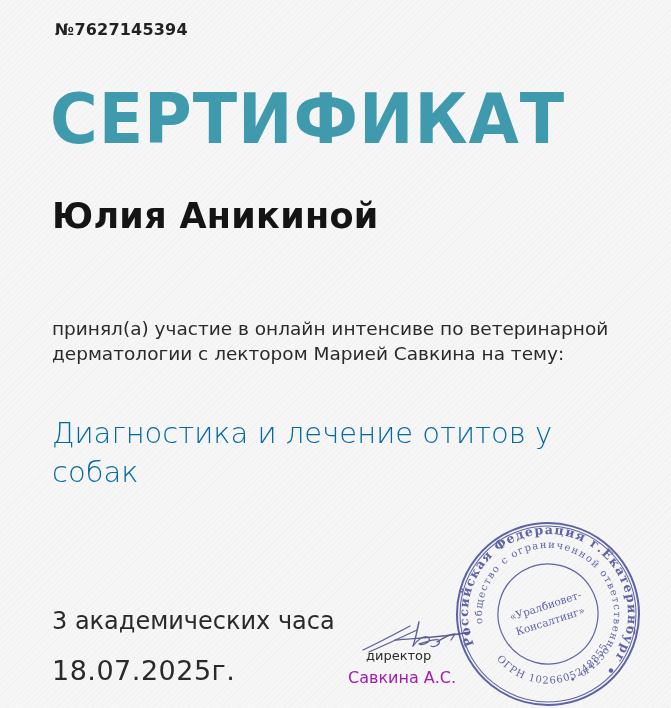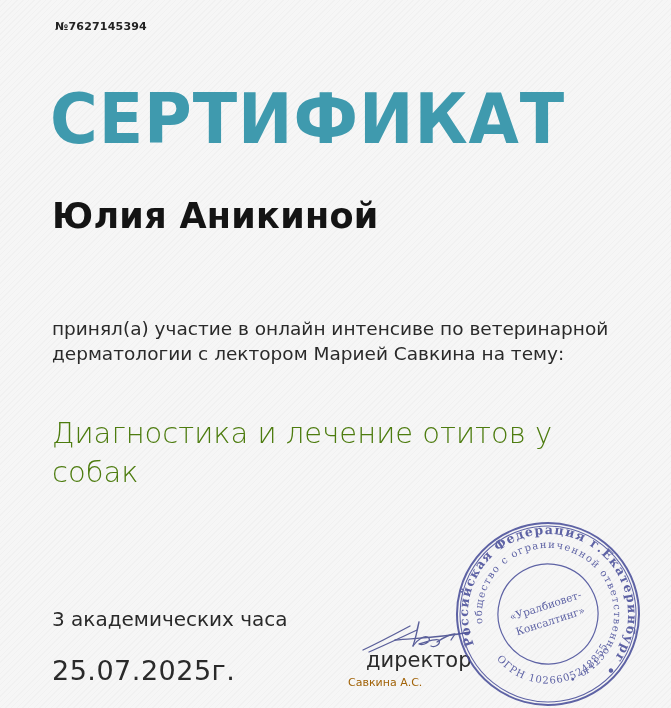--- a/index.html
+++ b/index.html
@@ -12,21 +12,21 @@
     overflow: hidden;
     position: relative;
     background-color: #f6f6f6;
     background-image: repeating-linear-gradient(135deg, rgba(0,0,0,0.018) 0px, rgba(0,0,0,0.018) 1px, transparent 1px, transparent 4px);
     font-family: "DejaVu Sans", sans-serif;
     color: #1b1b1b;
   }
   .abs { position: absolute; white-space: nowrap; }
   .cert-number {
     left: 55px; top: 20px;
-    font-size: 11px; font-weight: bold; color: #222;
+    font-size: 16px; font-weight: bold; color: #222;
     letter-spacing: 0.2px;
   }
   .cert-title {
     left: 50px; top: 84px;
     font-size: 70px; font-weight: bold; color: #3f9aae;
     letter-spacing: 1px;
     line-height: 1;
     transform: scaleX(0.93);
     transform-origin: left top;
   }
@@ -38,46 +38,46 @@
   }
   .description {
     left: 52px; top: 316px;
     font-size: 18.5px; color: #2a2a2a;
     line-height: 25px;
     white-space: normal;
     width: 610px;
   }
   .topic {
     left: 52px; top: 414px;
-    font-size: 29px; color: #4d7c0f;
+    font-size: 29px; color: #0369a1;
     line-height: 39px;
     white-space: normal;
     width: 560px;
     font-weight: 300;
   }
   .hours {
     left: 52px; top: 607px;
-    font-size: 20px; color: #2a2a2a;
+    font-size: 24px; color: #2a2a2a;
   }
   .date {
     left: 52px; top: 655px;
     font-size: 27px; color: #2a2a2a;
     letter-spacing: 0.5px;
   }
   .signature {
     left: 355px; top: 612px;
     width: 120px; height: 50px;
   }
   .director-role {
     left: 366px; top: 648px;
-    font-size: 21px; color: #2a2a2a;
+    font-size: 13px; color: #2a2a2a;
   }
   .director-name {
     left: 348px; top: 668px;
-    font-size: 11px; color: #a16207; margin-top: 8px;
+    font-size: 16px; color: #a21caf;
   }
   .stamp {
     left: 453px; top: 519px;
     width: 190px; height: 190px;
     opacity: 0.88;
   }
 </style>
 </head>
 <body>
 
@@ -86,21 +86,21 @@
 <div class="abs cert-title">СЕРТИФИКАТ</div>
 
 <div class="abs recipient">Юлия Аникиной</div>
 
 <div class="abs description">принял(а) участие в онлайн интенсиве по ветеринарной дерматологии с лектором Марией Савкина на тему:</div>
 
 <div class="abs topic">Диагностика и лечение отитов у собак</div>
 
 <div class="abs hours">3 академических часа</div>
 
-<div class="abs date">25.07.2025г.</div>
+<div class="abs date">18.07.2025г.</div>
 
 <svg class="abs signature" viewBox="0 0 120 50">
   <g fill="none" stroke="#5a5f9a" stroke-width="1.3" stroke-linecap="round" stroke-linejoin="round">
     <path d="M8 38 C 25 30, 40 22, 55 14"></path>
     <path d="M14 40 C 30 33, 45 26, 62 18 L 64 10 C 62 20, 60 28, 58 34"></path>
     <path d="M58 34 C 62 28, 70 22, 74 26 C 76 30, 68 34, 64 32 C 72 30, 80 26, 84 28 C 86 32, 80 36, 76 34"></path>
     <path d="M82 30 C 88 26, 94 22, 100 22 L 96 28"></path>
     <path d="M40 28 C 60 26, 85 26, 115 20"></path>
   </g>
 </svg>

